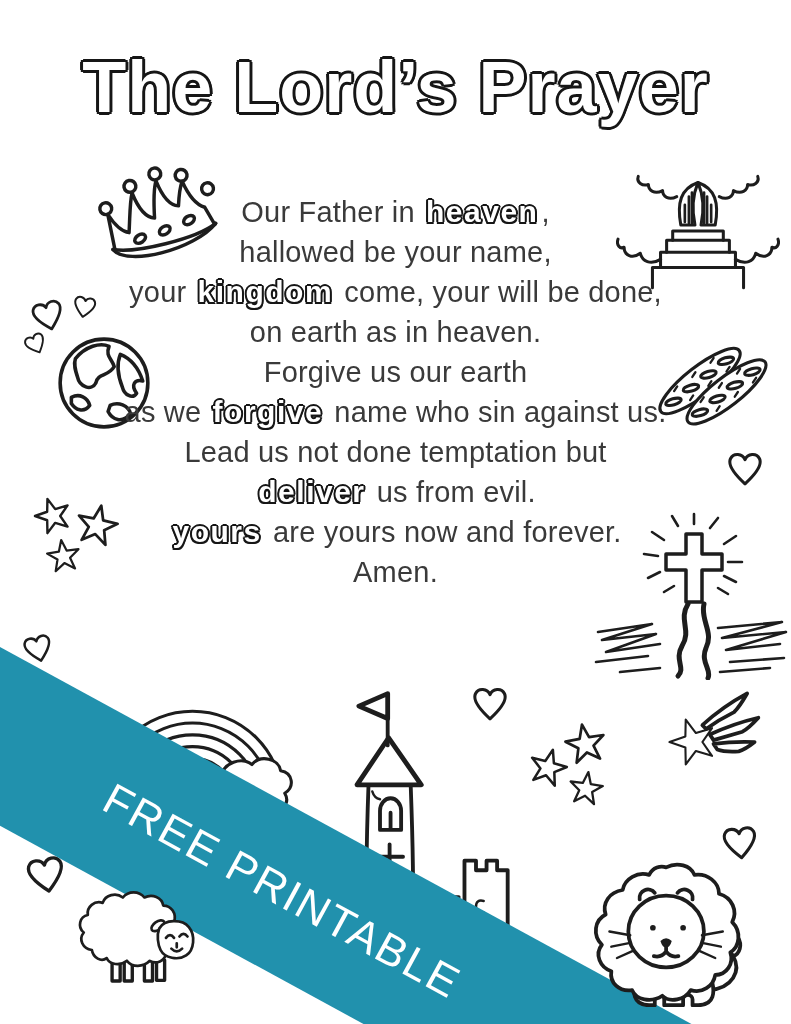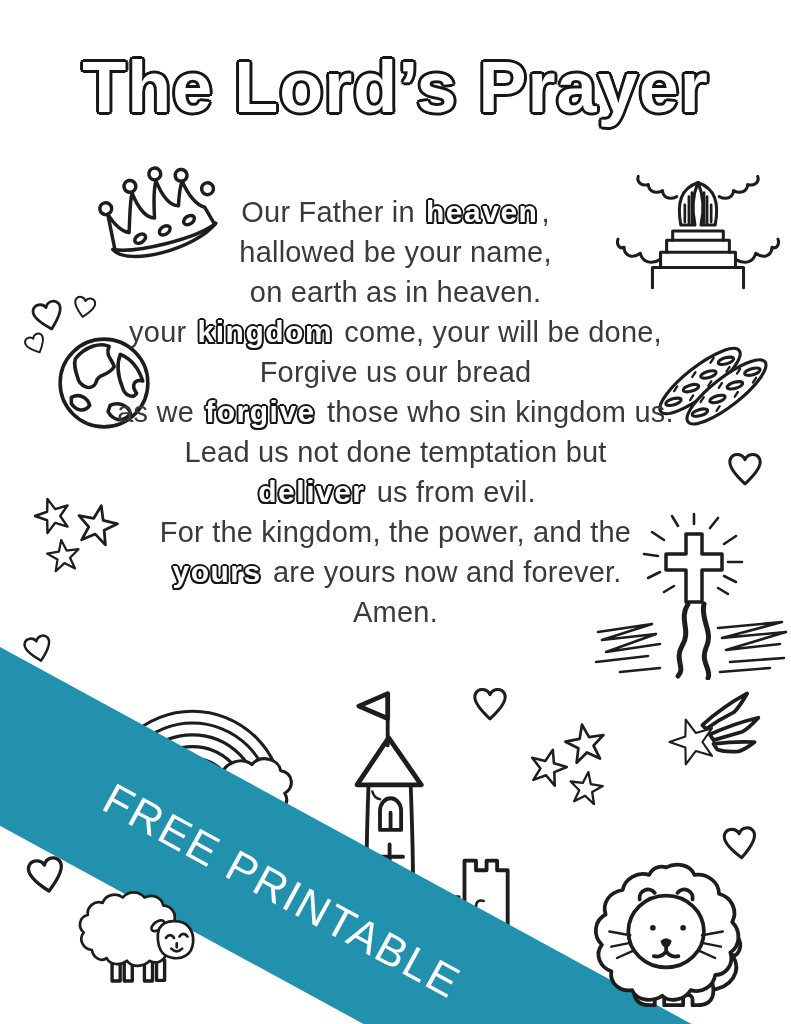--- a/index.html
+++ b/index.html
@@ -45,27 +45,26 @@
 </head>
 <body>
 
 <div class="page" style="background: rgb(255, 255, 255);">
 
   <h1 class="title">The Lord’s Prayer</h1>
 
   <div class="prayer" style="color: rgb(58, 58, 58);">
       <div class="pline"><span>Our Father in </span><span class="bubble">heaven</span><span>,</span></div>
       <div class="pline"><span>hallowed be your name,</span></div>
+      <div class="pline"><span>your </span><span class="bubble">kingdom</span><span> come, your will be done,</span></div>
       <div class="pline"><span>on earth as in heaven.</span></div>
-      <div class="pline"><span>your </span><span class="bubble">kingdom</span><span> come, your will be done,</span></div>
-      <div class="pline"><span>Forgive us our bread</span></div>
-      <div class="pline"><span>as we </span><span class="bubble">forgive</span><span> those who sin kingdom us.</span></div>
+      <div class="pline"><span>Forgive us our earth</span></div>
+      <div class="pline"><span>as we </span><span class="bubble">forgive</span><span> name who sin against us.</span></div>
       <div class="pline"><span>Lead us not done temptation but</span></div>
       <div class="pline"><span class="bubble">deliver</span><span> us from evil.</span></div>
-      <div class="pline"><span>For the kingdom, the power, and the</span></div>
       <div class="pline"><span class="bubble">yours</span><span> are yours now and forever.</span></div>
       <div class="pline"><span>Amen.</span></div>
     </div>
 
   <div class="doodle sw35" style="left:76px;top:156px;width:158px">
     <svg viewBox="0 0 160 115">
       <g transform="rotate(-10 85 65)">
         <path d="M35,88 L34,50 C40,64 46,70 52,72 C56,55 58,42 62,33 C66,52 72,60 80,62 C82,45 84,33 88,25 C92,44 98,52 106,54 C108,45 110,37 114,30 C118,46 124,56 132,60 L139,79"></path>
         <path d="M33,86 C45,106 115,100 140,78"></path>
         <path d="M33,86 C55,94 118,90 140,78"></path>

